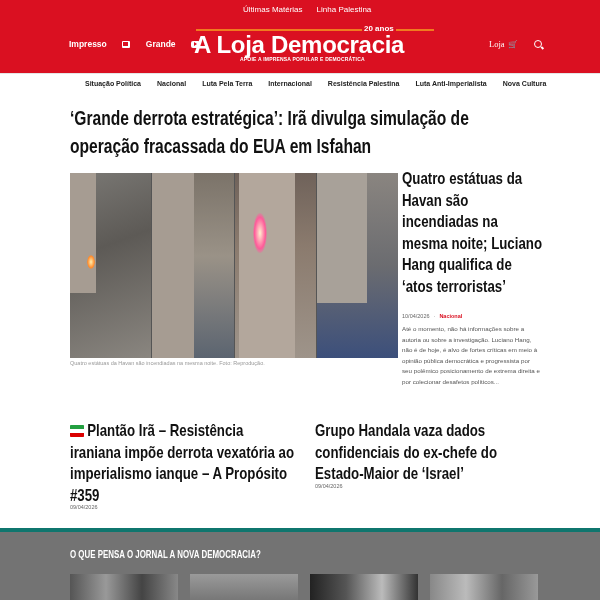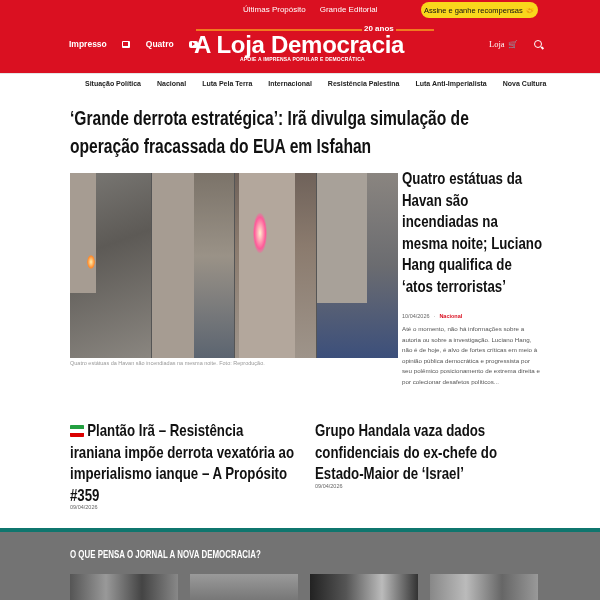--- a/index.html
+++ b/index.html
@@ -63,35 +63,31 @@
     .t1 { background: linear-gradient(90deg, #555, #999, #444, #888); }
     .t2 { background: linear-gradient(180deg, #9a9a9a, #6f6f6f); }
     .t3 { background: linear-gradient(90deg, #222, #555, #bbb, #333); }
     .t4 { background: linear-gradient(90deg, #888, #bbb, #666, #999); }
   </style>
 </head>
 <body>
 
 <div class="header">
   <div class="toplinks">
-    <span>Últimas Propósito</span>
-    <span>Grande Editorial</span>
-  </div>
-  <div class="subscribe">
-    <span>Assine e ganhe recompensas</span>
-    <span>🤝</span>
+    <span>Últimas Matérias</span>
+    <span>Linha Palestina</span>
   </div>
 
   <div class="hdr-left">
     <div class="lnk">
       <span>Impresso</span>
       <span class="ico-news"></span>
     </div>
     <div class="lnk">
-      <span>Quatro</span>
+      <span>Grande</span>
       <span class="ico-yt"></span>
     </div>
   </div>
 
   <div class="logo">
     <div class="line"></div>
     <div class="anos">20 anos</div>
     <div class="title">A Loja Democracia</div>
     <div class="tag">APOIE A IMPRENSA POPULAR E DEMOCRÁTICA</div>
   </div>

